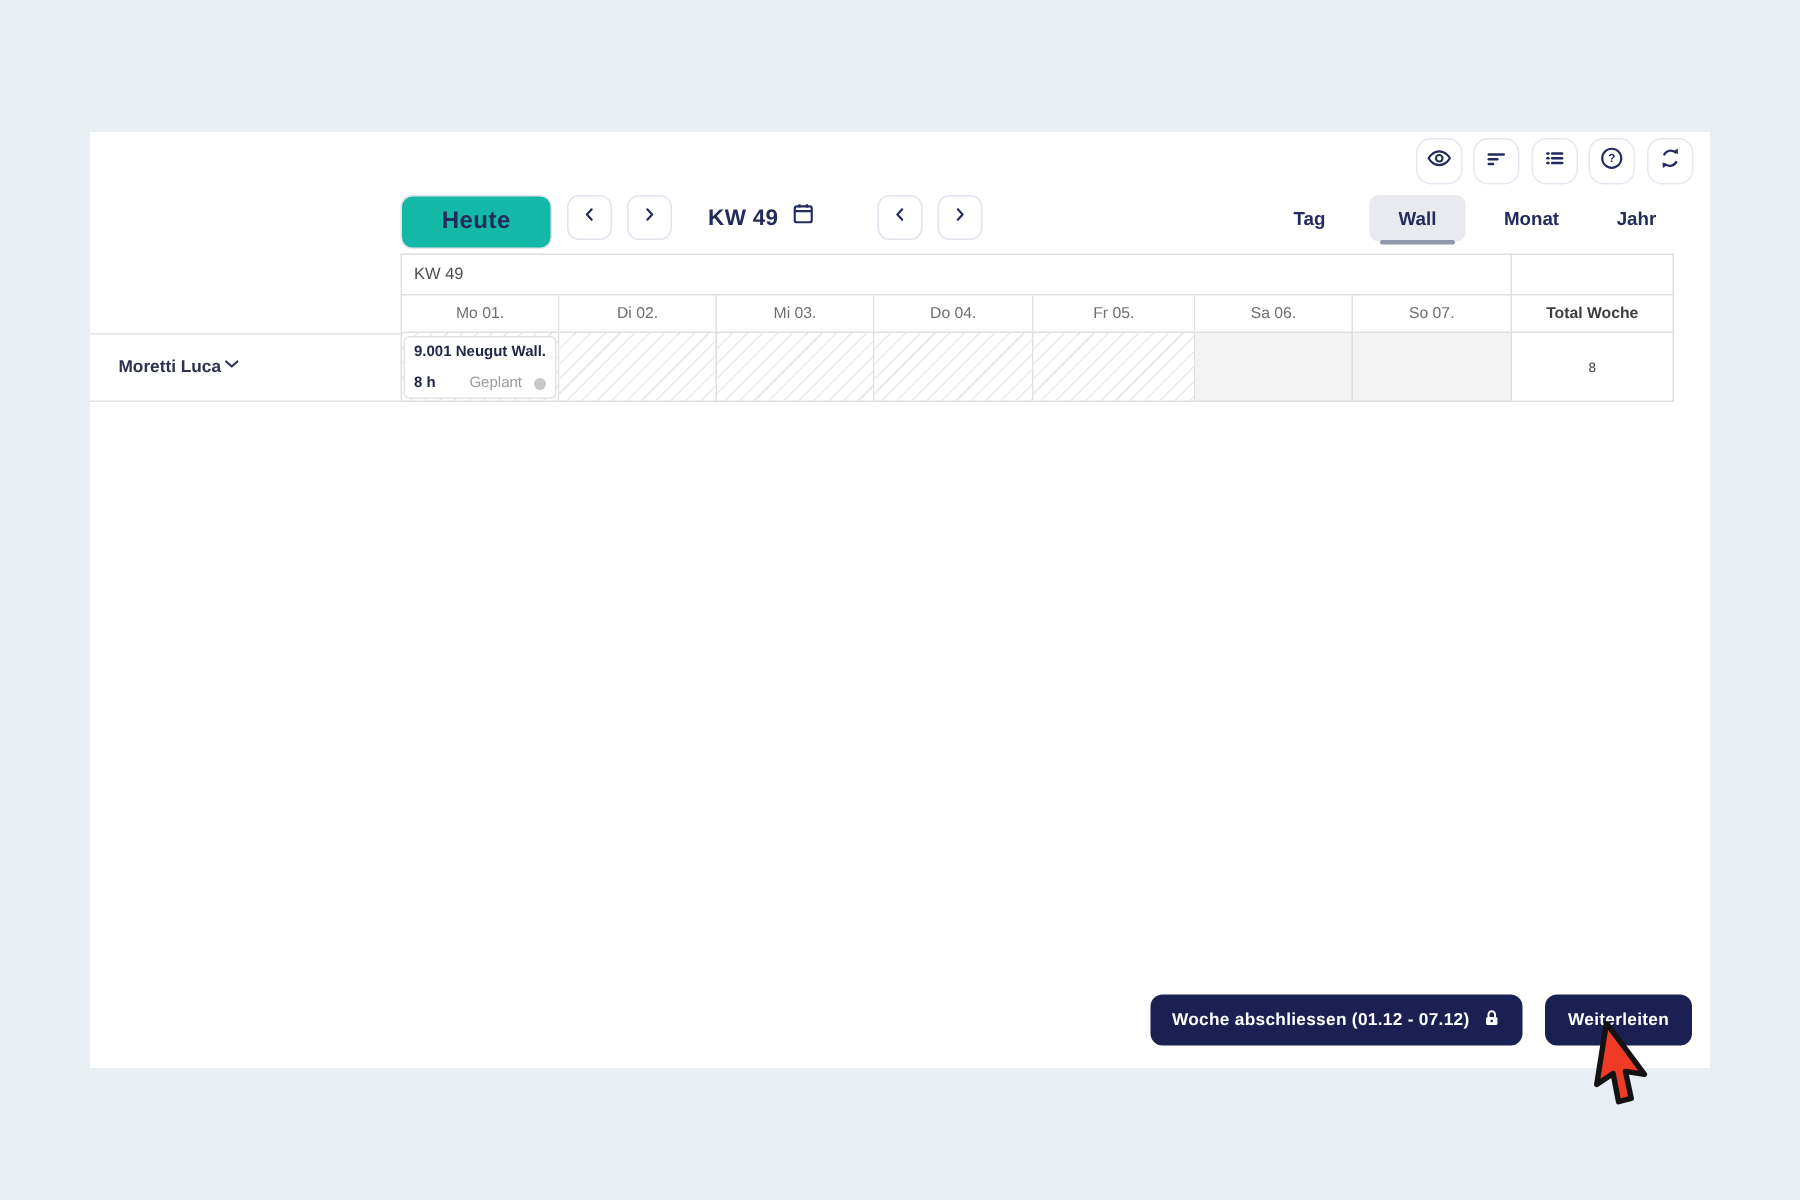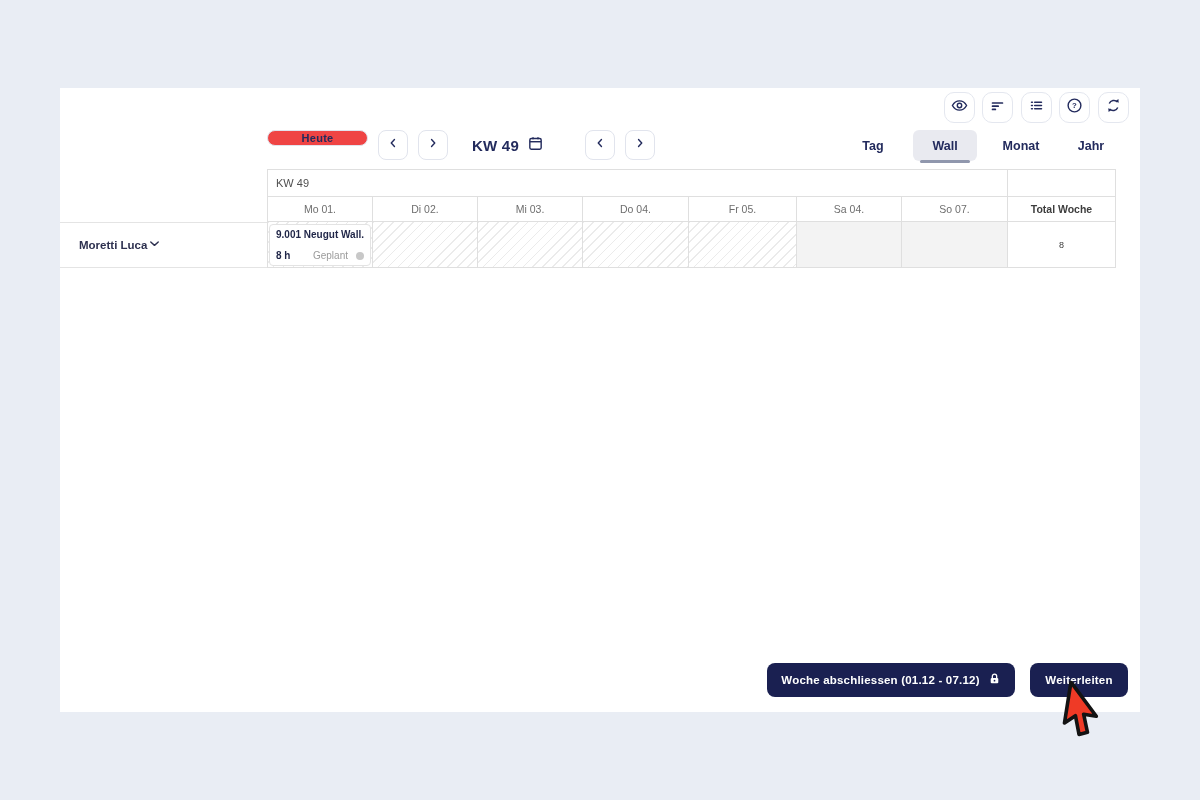--- a/index.html
+++ b/index.html
@@ -28,23 +28,23 @@
   .icon-btn{
     position:absolute;top:4px;width:31px;height:31px;
     background:#fff;border:1px solid #e4e7ef;border-radius:10px;
     display:flex;align-items:center;justify-content:center;
     color:var(--accent-navy);cursor:pointer;
   }
   .icon-btn svg{width:17px;height:17px;}
 
   
   .btn-today{
-    position:absolute;left:207px;top:42px;width:101px;height:16px;
-    background:#ef4444;border:1px solid #e1e4ed;border-radius:8px;
-    font-size:11px;font-weight:700;letter-spacing:.3px;color:var(--accent-navy);
+    position:absolute;left:207px;top:42px;width:101px;height:36px;
+    background:#14b8a6;border:1px solid #e1e4ed;border-radius:8px;
+    font-size:16px;font-weight:700;letter-spacing:.3px;color:var(--accent-navy);
     display:flex;align-items:center;justify-content:center;cursor:pointer;
   }
   .nav-btn{
     position:absolute;top:42px;width:30px;height:30px;
     background:#fff;border:1px solid #e1e4ed;border-radius:8px;
     display:flex;align-items:center;justify-content:center;color:var(--accent-navy);cursor:pointer;
   }
   .nav-btn svg{width:14px;height:14px;}
   .period-group{
     position:absolute;top:42px;height:30px;
@@ -228,21 +228,21 @@
       <div class="group-cell" style="width:740px">KW 49</div>
       <div class="group-cell" style="width:108px"></div>
     </div>
 
     <div class="header-row">
       <div class="hcell" style="width:105px">Mo 01.</div>
       <div class="hcell" style="width:105px">Di 02.</div>
       <div class="hcell" style="width:105px">Mi 03.</div>
       <div class="hcell" style="width:106px">Do 04.</div>
       <div class="hcell" style="width:108px">Fr 05.</div>
-      <div class="hcell" style="width:105px">Sa 04.</div>
+      <div class="hcell" style="width:105px">Sa 06.</div>
       <div class="hcell" style="width:106px">So 07.</div>
       <div class="hcell total" style="width:108px">Total Woche</div>
     </div>
 
     <div class="name-cell">
       <span class="name">Moretti Luca</span>
       <span>
         <svg viewBox="0 0 24 24" width="15" height="15">
             <polyline points="6,9.5 12,15 18,9.5" fill="none" stroke="currentColor" stroke-width="2.2" stroke-linecap="round" stroke-linejoin="round"></polyline>
           </svg>

